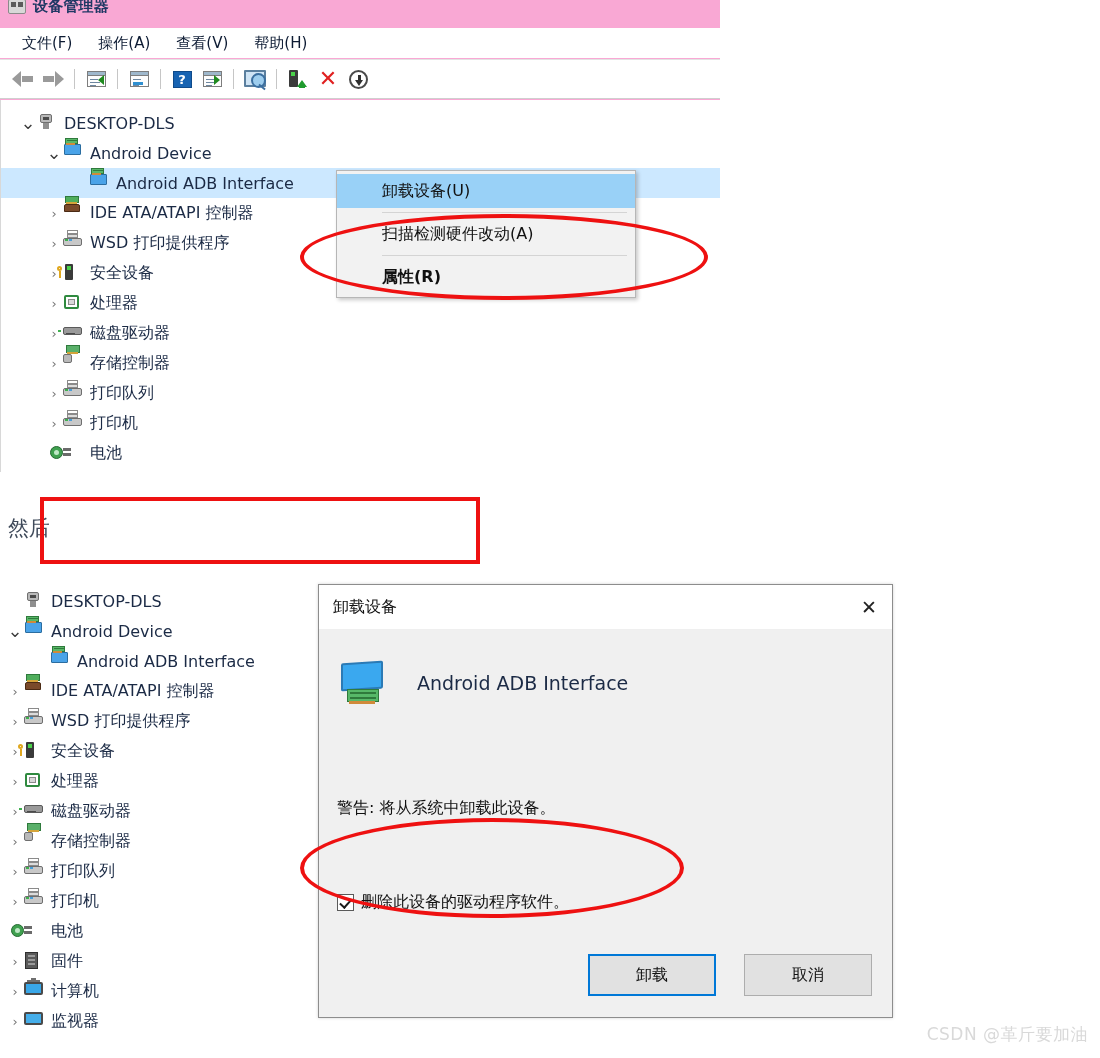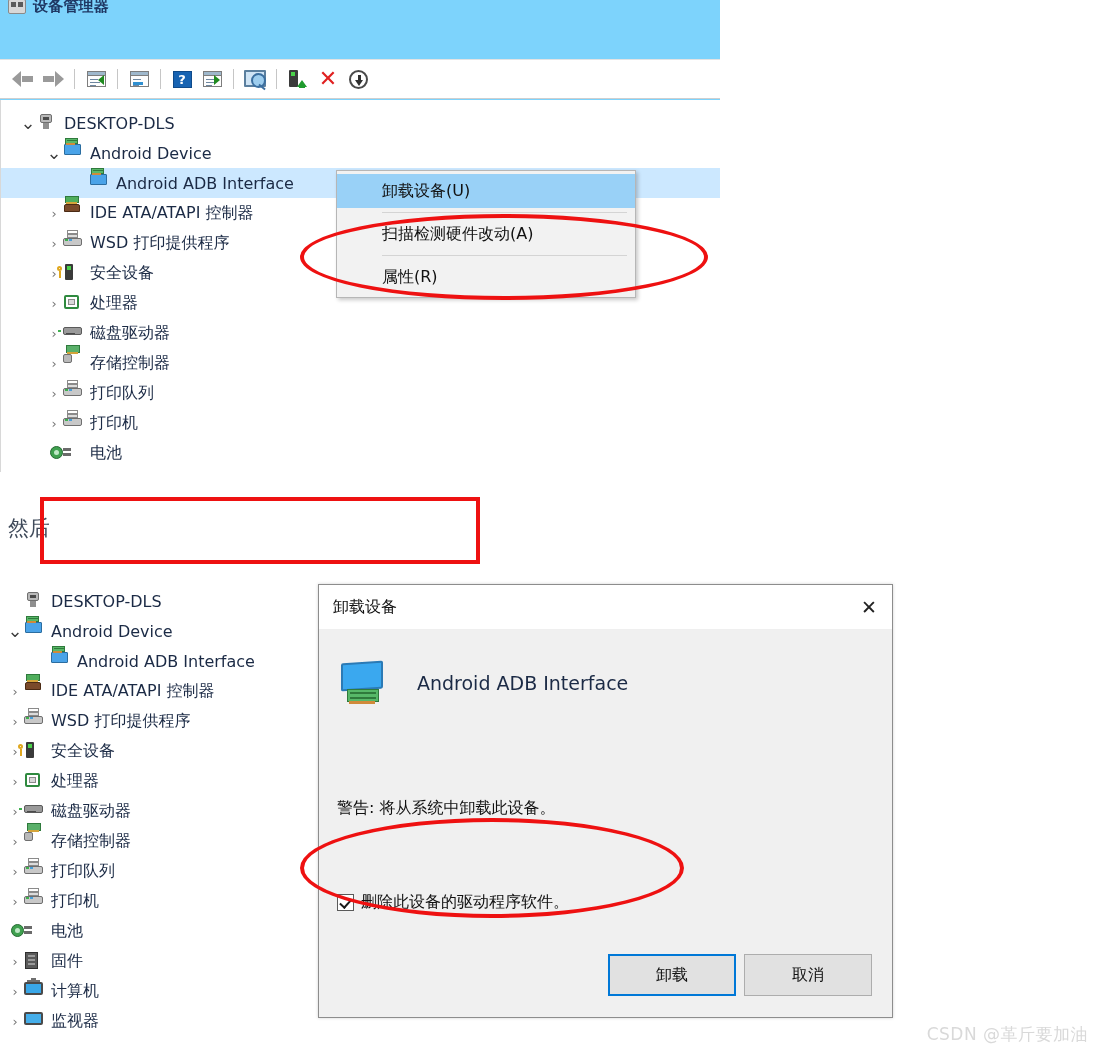--- a/index.html
+++ b/index.html
@@ -7,21 +7,21 @@
     width:1100px;height:1058px;
     background:#ffffff;
     font-family:"Liberation Sans","DejaVu Sans",sans-serif;
     position:relative;
     overflow:hidden;
     -webkit-font-smoothing:antialiased;
   }
   .abs{position:absolute;}
 
   
-  #top-shot{left:0;top:0;width:720px;height:472px;background:#7dd3fc;}
+  #top-shot{left:0;top:0;width:720px;height:472px;background:#f9a8d4;}
 
   #win-title{left:8px;top:-6px;width:300px;height:24px;display:flex;align-items:center;gap:7px;}
   #win-title .tt{font-size:15px;color:#1f3864;font-weight:600;letter-spacing:.2px;}
   .dm-ico{width:16px;height:13px;background:#d8d8d8;border:1px solid #8a8a8a;border-radius:2px;position:relative;display:inline-block;}
   .dm-ico:before{content:"";position:absolute;left:2px;top:2px;width:5px;height:5px;background:#5b5b5b;}
   .dm-ico:after{content:"";position:absolute;right:2px;top:2px;width:5px;height:5px;background:#5b5b5b;}
 
   #menubar{left:0;top:28px;width:720px;height:30px;display:flex;align-items:center;padding-left:22px;box-sizing:border-box;gap:26px;background:#fff;}
   #menubar .mi{font-size:15px;color:#0d1b33;font-family:"DejaVu Sans",sans-serif;cursor:default;white-space:nowrap;}
 
@@ -131,21 +131,21 @@
   .ic-comp .st{position:absolute;left:7px;bottom:1px;width:5px;height:3px;background:#6f6f6f;}
   .ic-comp .ba{position:absolute;left:3px;bottom:0px;width:13px;height:2px;background:#6f6f6f;}
 
   .ic-mtr{width:19px;height:15px;position:relative;}
   .ic-mtr .m{position:absolute;left:0px;top:0px;width:19px;height:13px;background:#45aeea;border:2px solid #4a4a4a;box-sizing:border-box;border-radius:2px;}
 
   
   #ctxmenu{left:336px;top:170px;width:300px;background:#f2f2f2;border:1px solid #b6b6b6;box-shadow:2px 2px 4px rgba(0,0,0,.22);padding:3px 0;box-sizing:border-box;}
   .mrow{height:34px;display:flex;align-items:center;padding-left:45px;font-size:16px;color:#111;font-family:"DejaVu Sans",sans-serif;white-space:nowrap;box-sizing:border-box;}
   .mrow.hi{background:#99d1f7;}
-  .mrow.bold{font-weight:400;}
+  .mrow.bold{font-weight:700;}
   .mdiv{height:1px;background:#d4d4d4;margin:4px 8px 4px 45px;}
 
   
   .ellipse{border:4px solid #ee1111;border-radius:50%;background:transparent;}
   .rect{border:4px solid #ee1111;background:transparent;}
 
   
   #para{left:8px;top:508px;width:1090px;height:40px;display:flex;align-items:center;font-size:21px;color:#3f4a5a;font-family:"DejaVu Sans",sans-serif;white-space:nowrap;letter-spacing:-0.2px;}
 
   
@@ -167,37 +167,43 @@
   #dev-ico .card{position:absolute;left:10px;bottom:2px;width:32px;height:13px;background:#57b868;border:1px solid #2f7a3c;box-sizing:border-box;}
   #dev-ico .card:before{content:"";position:absolute;left:2px;top:2px;right:2px;height:2px;background:#2f7a3c;}
   #dev-ico .card:after{content:"";position:absolute;left:2px;top:7px;right:2px;height:2px;background:#2f7a3c;}
   #dev-ico .gold{position:absolute;left:12px;bottom:0px;width:26px;height:3px;background:#d08a3a;}
   #dev-name{font-size:19px;color:#1b2a45;font-family:"DejaVu Sans",sans-serif;}
   #warn{position:absolute;left:18px;top:168px;font-size:16px;color:#111;font-family:"DejaVu Sans",sans-serif;}
   #chkrow{position:absolute;left:18px;top:262px;display:flex;align-items:center;gap:7px;}
   #chkbox{width:17px;height:17px;border:1px solid #5a5a5a;background:#fff;position:relative;box-sizing:border-box;}
   #chkbox:after{content:"";position:absolute;left:4px;top:2px;width:5px;height:9px;border-right:2px solid #1a1a1a;border-bottom:2px solid #1a1a1a;transform:rotate(42deg);}
   #chklabel{font-size:16px;color:#111;font-family:Liberation Serif, serif;}
-  #btnrow{position:absolute;right:20px;bottom:22px;display:flex;gap:8px;}
+  #btnrow{position:absolute;right:20px;bottom:22px;display:flex;gap:28px;}
   .dbtn{width:128px;height:42px;display:flex;align-items:center;justify-content:center;font-size:16px;color:#111;background:#e1e1e1;border:1px solid #adadad;box-sizing:border-box;font-family:"DejaVu Sans",sans-serif;}
   .dbtn.primary{background:#e1e1e1;border:2px solid #0078d7;}
 
   
   #wm{right:12px;bottom:12px;font-size:17px;color:#d9d9d9;font-family:"DejaVu Sans",sans-serif;letter-spacing:.5px;}
 </style>
 </head>
 <body>
 
 <div class="abs" id="top-shot">
 
   <div class="abs" id="win-title">
     <span class="dm-ico"></span>
     <span class="tt">设备管理器</span>
   </div>
 
+  <div class="abs" id="menubar">
+    <span class="mi">文件(F)</span>
+    <span class="mi">操作(A)</span>
+    <span class="mi">查看(V)</span>
+    <span class="mi">帮助(H)</span>
+  </div>
 
   <div class="abs" id="toolbar">
     <div class="tbtn">
       <span class="arrow left">
           <span class="head"></span>
           <span class="shaft"></span>
         </span>
     </div>
     <div class="tbtn">
       <span class="arrow right">

